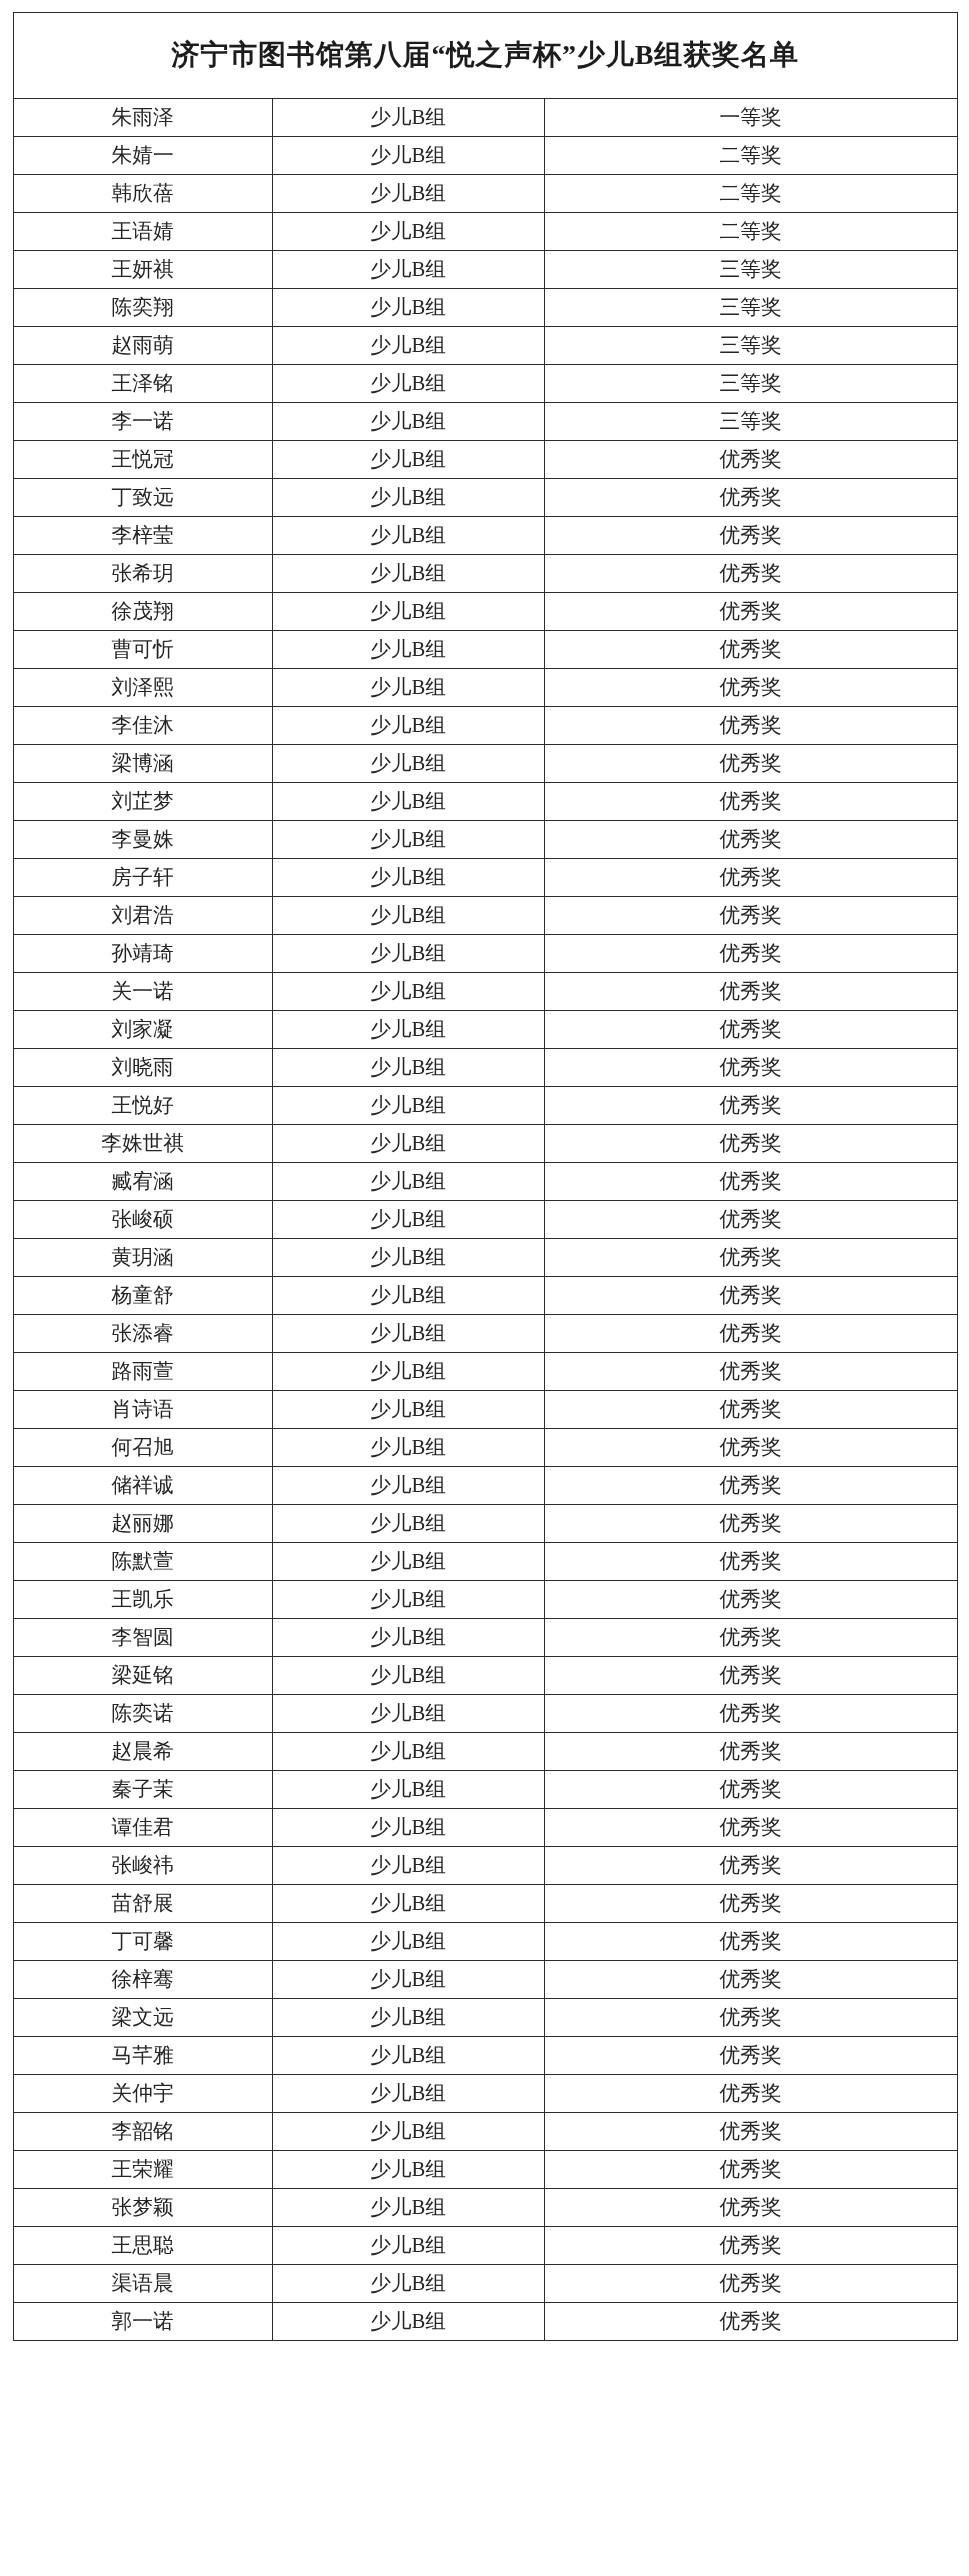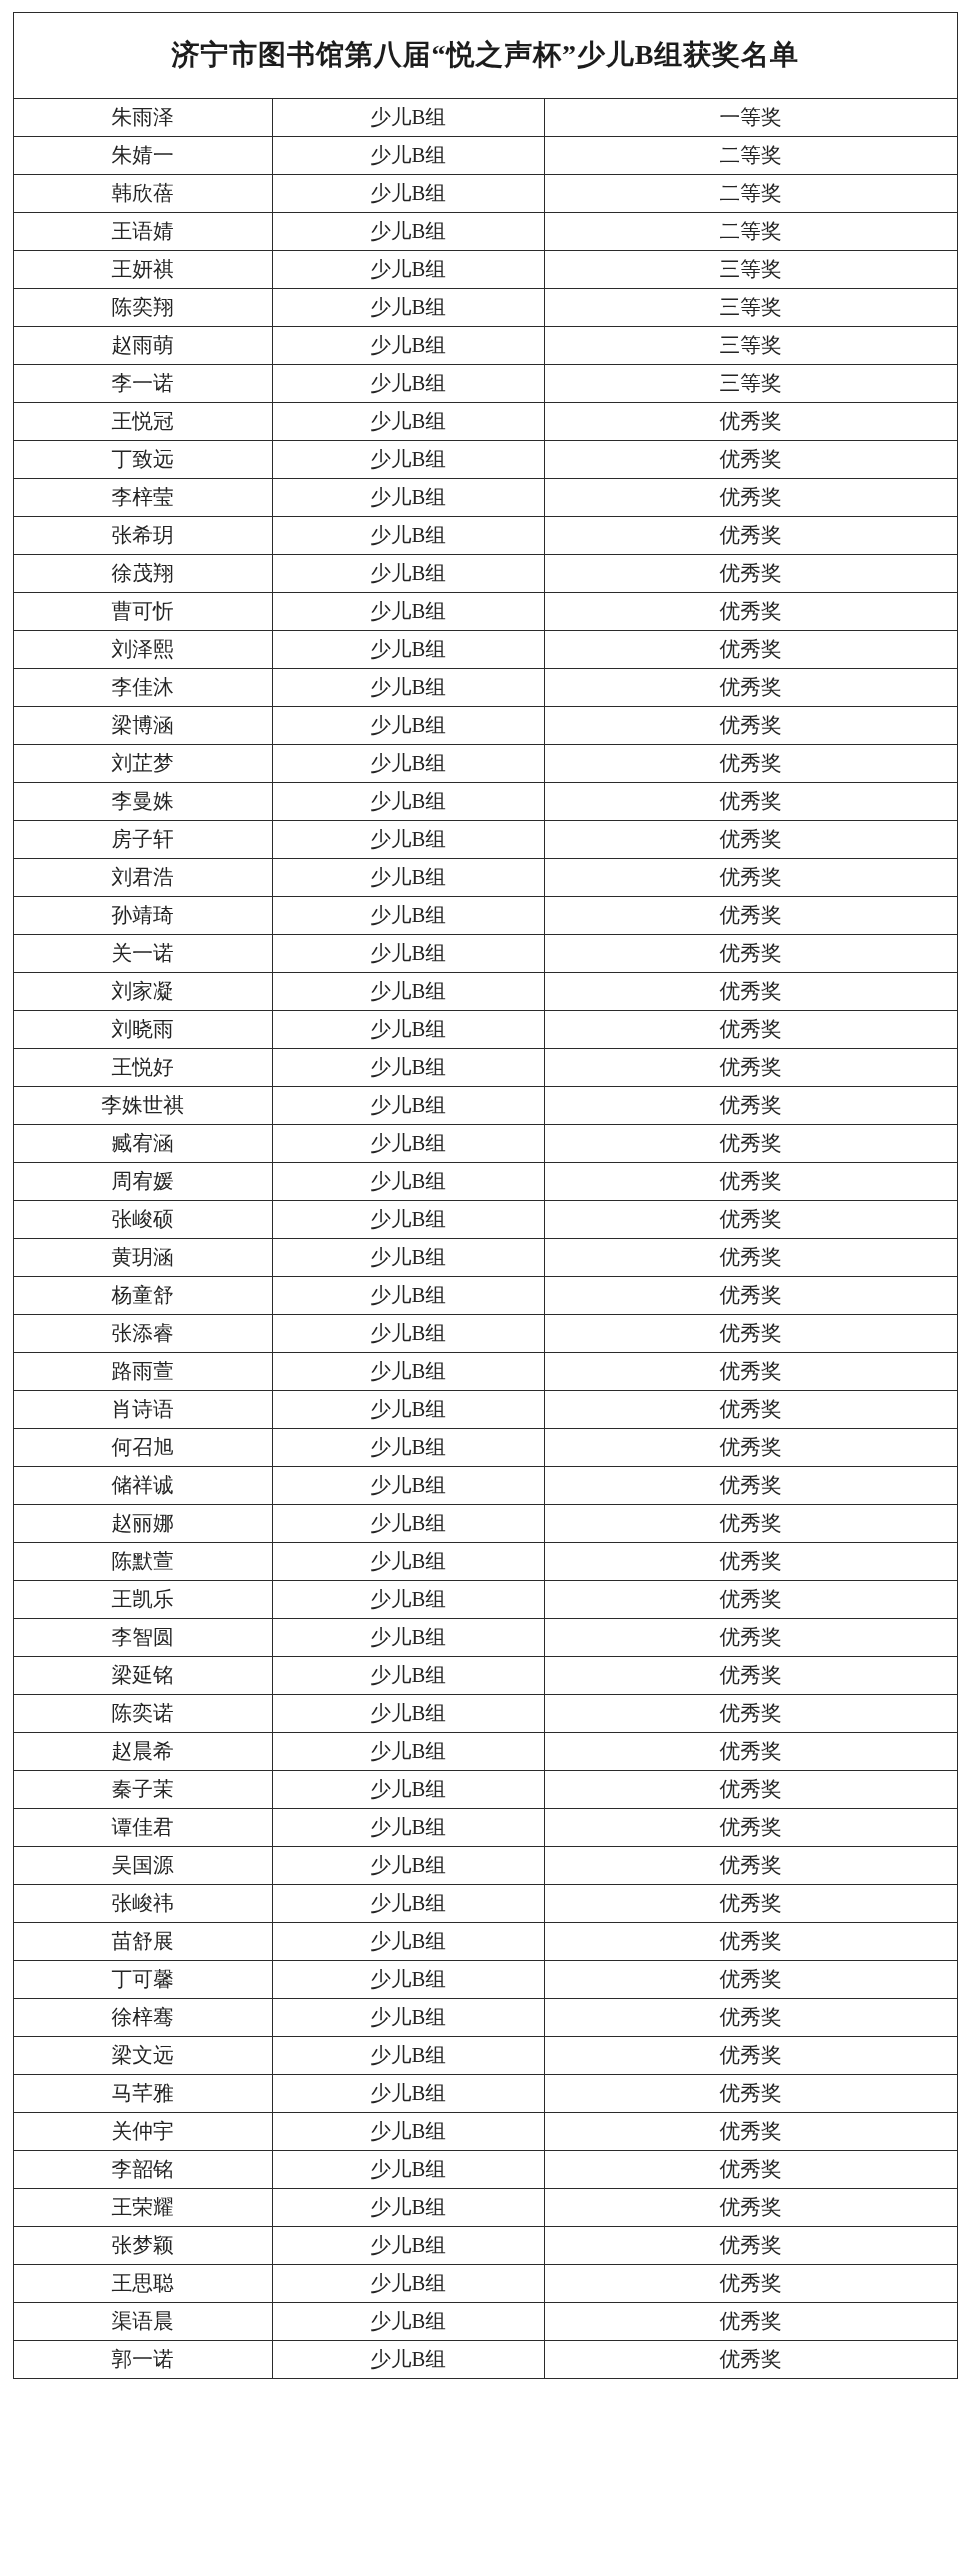--- a/index.html
+++ b/index.html
@@ -103,20 +103,25 @@
           <td>陈奕翔</td>
           <td>少儿B组</td>
           <td>三等奖</td>
         </tr>
         <tr>
           <td>赵雨萌</td>
           <td>少儿B组</td>
           <td>三等奖</td>
         </tr>
         <tr>
+          <td>王泽铭</td>
+          <td>少儿B组</td>
+          <td>三等奖</td>
+        </tr>
+        <tr>
           <td>李一诺</td>
           <td>少儿B组</td>
           <td>三等奖</td>
         </tr>
         <tr>
           <td>王悦冠</td>
           <td>少儿B组</td>
           <td>优秀奖</td>
         </tr>
         <tr>
@@ -208,25 +213,20 @@
           <td>李姝世祺</td>
           <td>少儿B组</td>
           <td>优秀奖</td>
         </tr>
         <tr>
           <td>臧宥涵</td>
           <td>少儿B组</td>
           <td>优秀奖</td>
         </tr>
         <tr>
-          <td>周宥媛</td>
-          <td>少儿B组</td>
-          <td>优秀奖</td>
-        </tr>
-        <tr>
           <td>张峻硕</td>
           <td>少儿B组</td>
           <td>优秀奖</td>
         </tr>
         <tr>
           <td>黄玥涵</td>
           <td>少儿B组</td>
           <td>优秀奖</td>
         </tr>
         <tr>
@@ -294,25 +294,20 @@
           <td>少儿B组</td>
           <td>优秀奖</td>
         </tr>
         <tr>
           <td>秦子茉</td>
           <td>少儿B组</td>
           <td>优秀奖</td>
         </tr>
         <tr>
           <td>谭佳君</td>
-          <td>少儿B组</td>
-          <td>优秀奖</td>
-        </tr>
-        <tr>
-          <td>吴国源</td>
           <td>少儿B组</td>
           <td>优秀奖</td>
         </tr>
         <tr>
           <td>张峻祎</td>
           <td>少儿B组</td>
           <td>优秀奖</td>
         </tr>
         <tr>
           <td>苗舒展</td>

